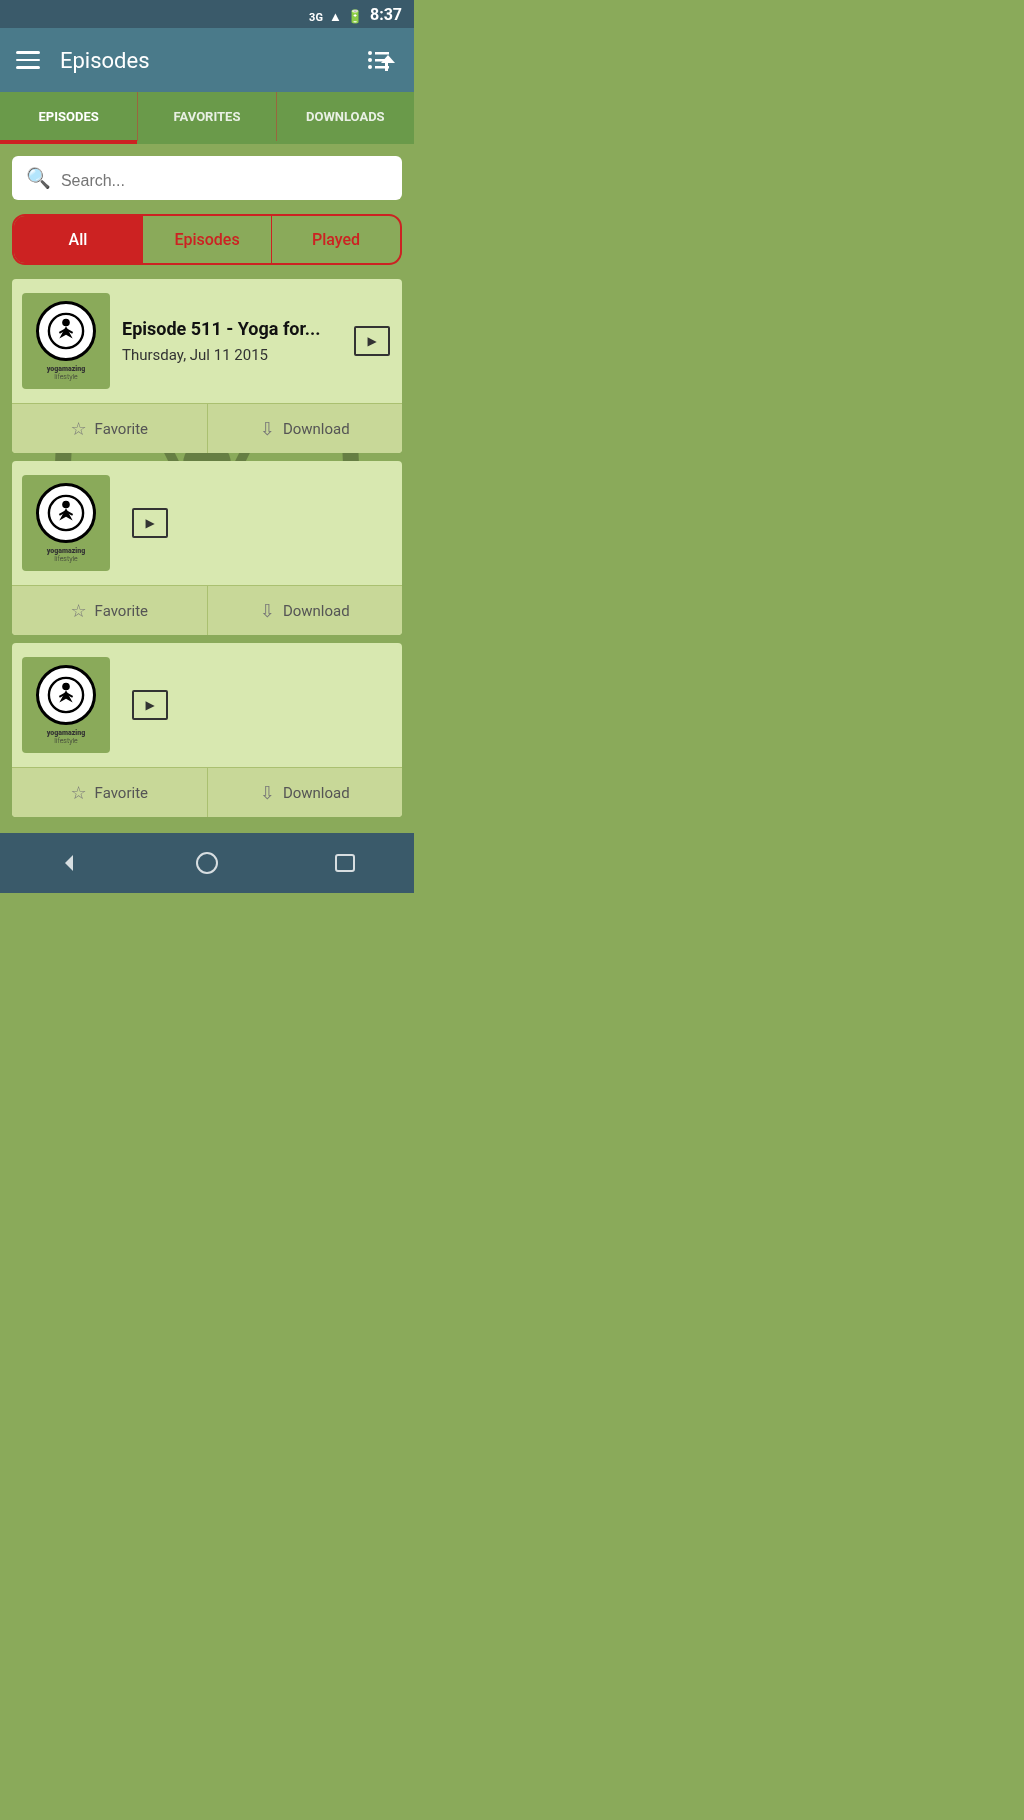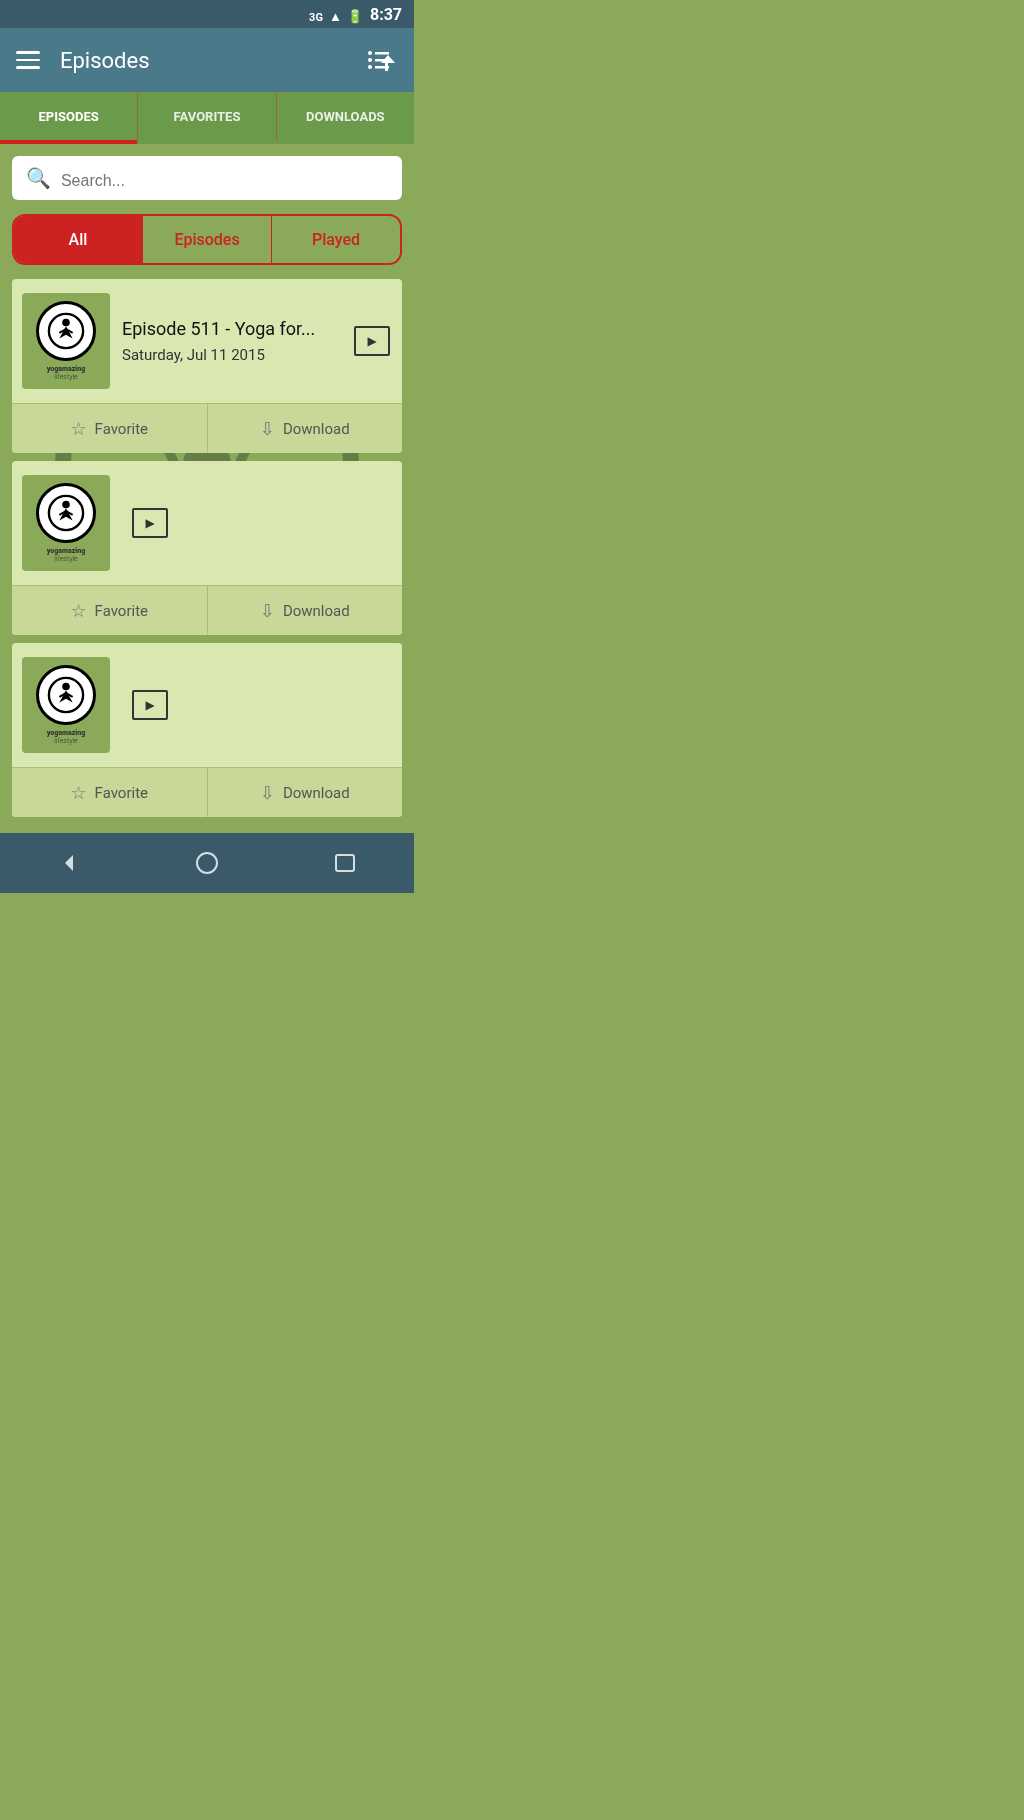--- a/index.html
+++ b/index.html
@@ -227,21 +227,21 @@
       text-align: center;
       line-height: 1.2;
       color: #333;
     }
     .episode-logo .brand-text span { font-weight: 300; }
     .episode-info {
       flex: 1;
     }
     .episode-title {
       font-size: 18px;
-      font-weight: normal;
+      font-weight: bold;
       color: #111;
       margin-bottom: 6px;
       line-height: 1.2;
     }
     .episode-date {
       font-size: 15px;
       color: #333;
       font-weight: 400;
     }
     .video-icon {
@@ -400,21 +400,21 @@
                 <line x1="27" y1="22" x2="20" y2="18" stroke="black" stroke-width="2"></line>
               </svg>
             </div>
             <div class="brand-text">
               <strong>yogamazing</strong><br>
               <span>lifestyle</span>
             </div>
           </div>
           <div class="episode-info">
             <div class="episode-title">Episode 511 - Yoga for...</div>
-            <div class="episode-date">Saturday, Jul 11 2015</div>
+            <div class="episode-date">Thursday, Jul 11 2015</div>
           </div>
           <div class="video-icon"></div>
         </div>
         <div class="episode-actions">
           <div class="action-btn">
             <span class="star">☆</span>
             <span>Favorite</span>
           </div>
           <div class="action-btn">
             <span class="dl-arrow">⇩</span>

